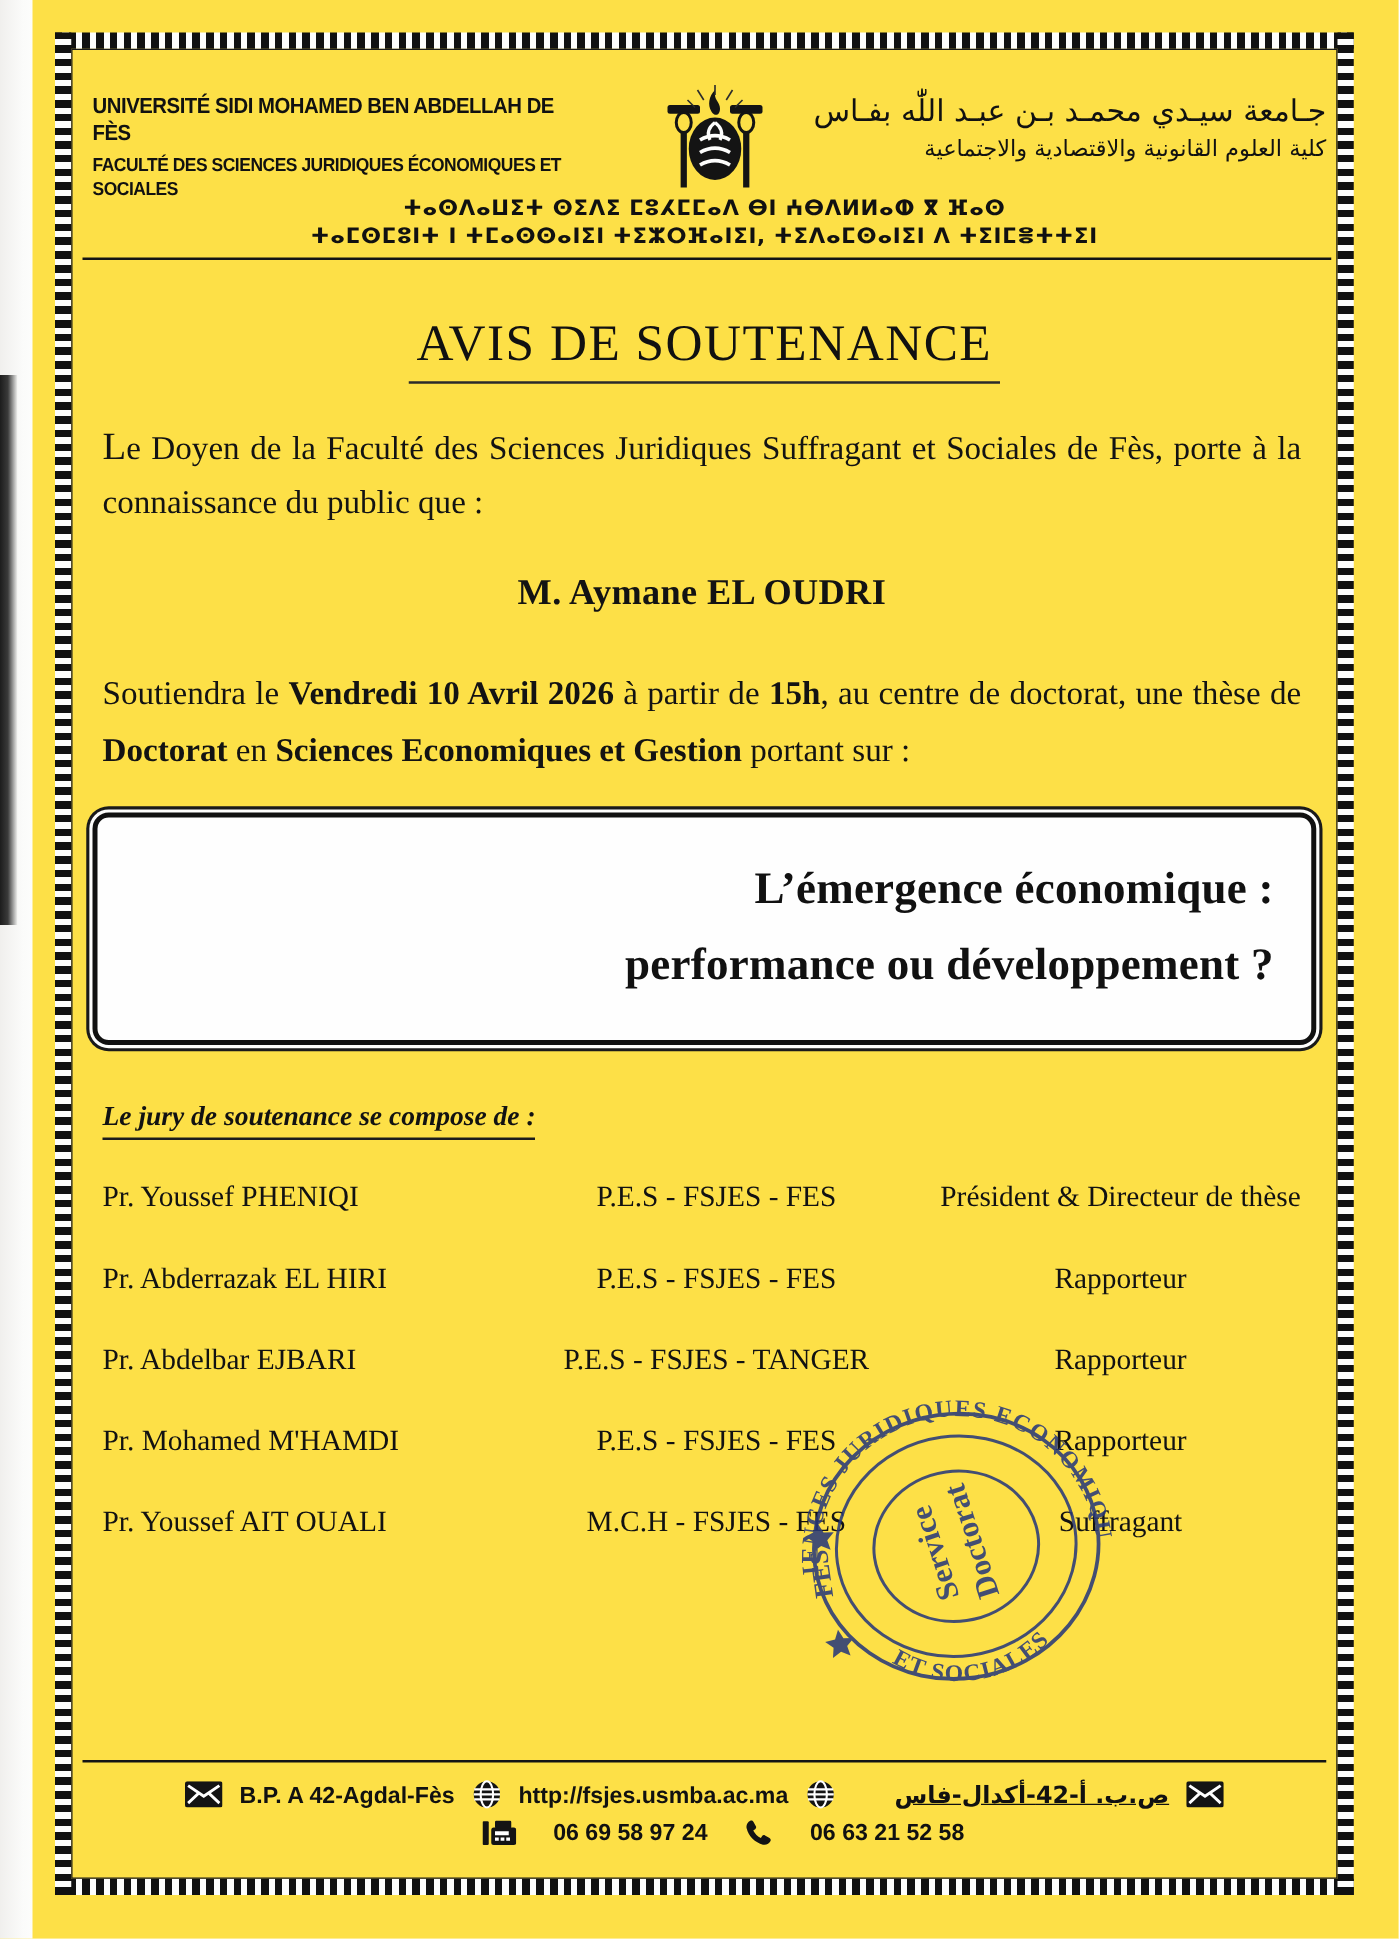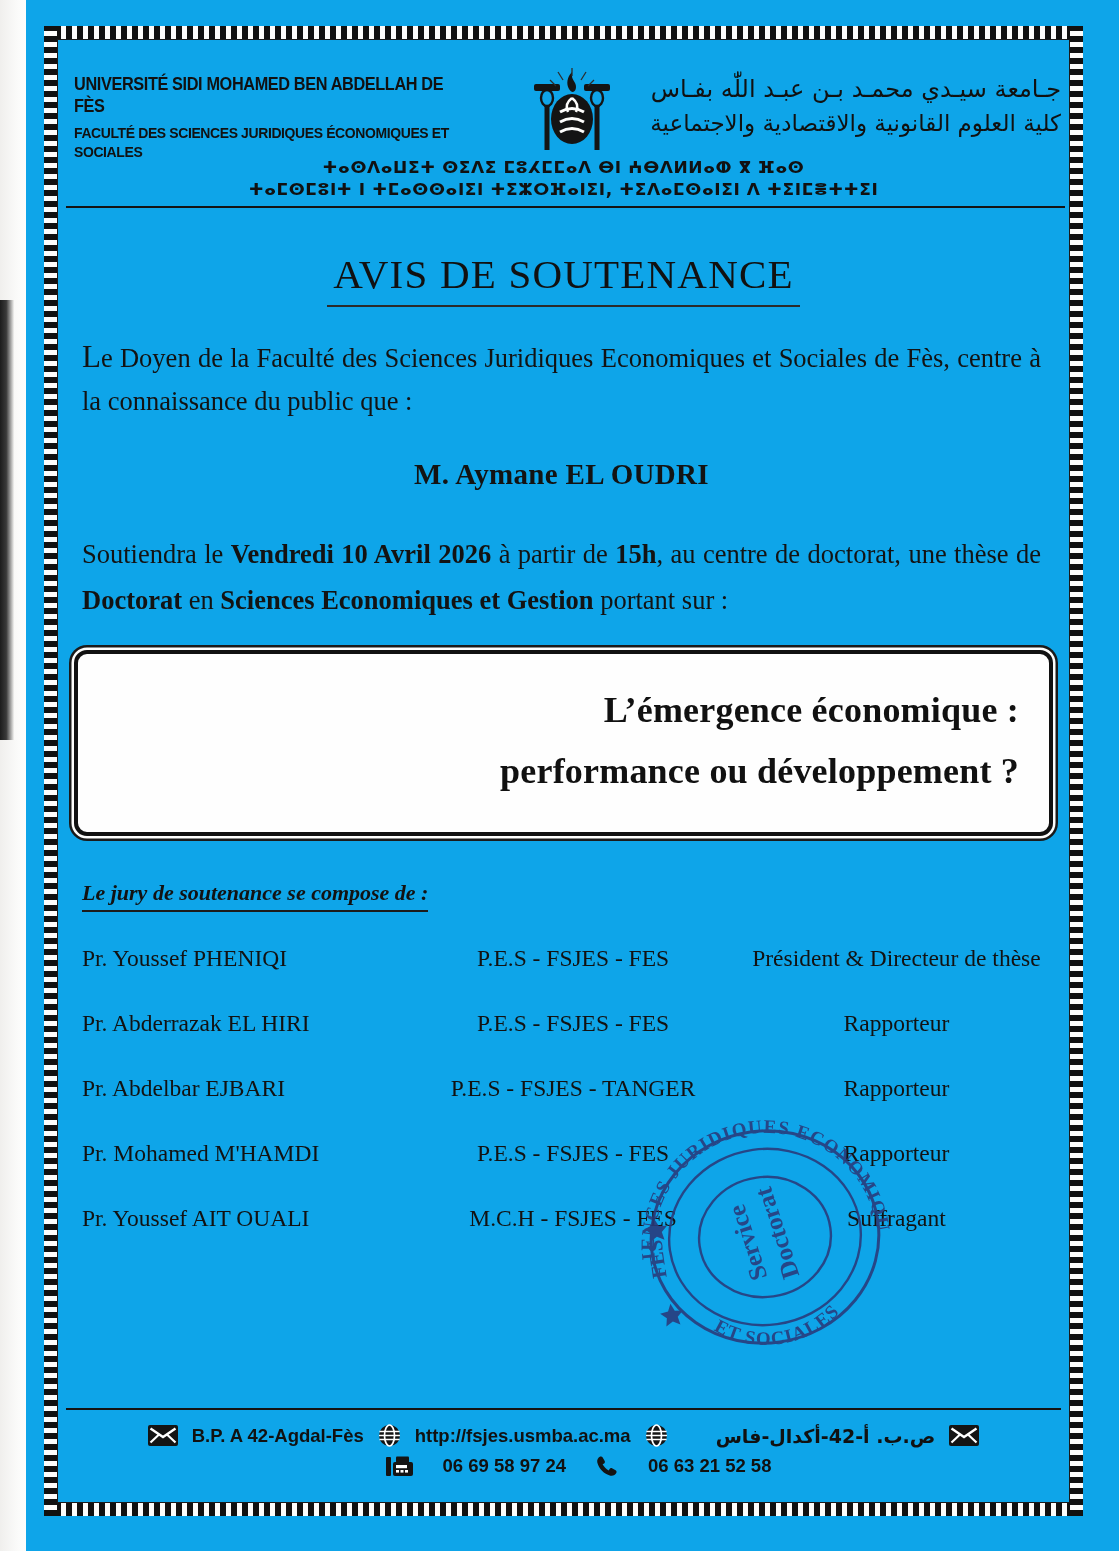--- a/index.html
+++ b/index.html
@@ -14,21 +14,21 @@
     position: relative;
     overflow: hidden;
     font-family: "Liberation Serif", "DejaVu Serif", serif;
     color: #0d0d0d;
   }
 
   
   #page {
     position: absolute;
     inset: 0;
-    background: #0ea5e9;
+    background: #fde047;
   }
   .scan-edge-left {
     position: absolute;
     left: 0; top: 300px;
     width: 14px; height: 440px;
     background: linear-gradient(to right, #0a0a0a 0%, #2a2a2a 45%, #f3f3f1 100%);
     opacity: .92;
   }
   .scan-edge-left2 {
     position: absolute;
@@ -120,21 +120,21 @@
     position: absolute;
     right: 6px;
     top: 28px;
     width: 430px;
     text-align: right;
     direction: rtl;
     font-family: "DejaVu Sans", "Liberation Sans", sans-serif;
     color: #111;
   }
   .hdr-ar1 { font-size: 24px; line-height: 1.45; font-weight: 500; }
-  .hdr-ar2 { font-size: 23px; line-height: 1.45; font-weight: 500; }
+  .hdr-ar2 { font-size: 18px; line-height: 1.45; font-weight: 500; }
   .hdr-tif {
     position: absolute;
     left: 0; right: 0;
     top: 112px;
     text-align: center;
     font-family: "DejaVu Sans", sans-serif;
     font-weight: 700;
     font-size: 17px;
     line-height: 1.32;
     letter-spacing: 0.6px;
@@ -271,20 +271,21 @@
     gap: 30px;
     padding-left: 30px;
   }
   .footer-item { display: flex; align-items: center; gap: 9px; }
   .footer-item.spacer-l { margin-left: 34px; }
   .f-ar {
     direction: rtl;
     font-family: "DejaVu Sans", sans-serif;
     font-size: 19px;
     font-weight: 700;
+    text-decoration: underline;
   }
   .ico { display: inline-block; line-height: 0; }
 </style>
 </head>
 <body>
 
 <div id="page">
 
   <div class="scan-edge-left2"></div>
   <div class="scan-edge-left"></div>
@@ -343,21 +344,21 @@
       </div>
 
       <div class="hdr-rule"></div>
     </div>
 
     <div class="avis-wrap">
       <div class="avis-title">AVIS DE SOUTENANCE</div>
     </div>
 
     <div class="para">
-      <span class="lead-cap">L</span><span>e Doyen de la Faculté des Sciences Juridiques Economiques et Sociales de Fès, centre à la connaissance du public que :</span>
+      <span class="lead-cap">L</span><span>e Doyen de la Faculté des Sciences Juridiques Suffragant et Sociales de Fès, porte à la connaissance du public que :</span>
     </div>
 
     <div class="para center-name">M. Aymane EL OUDRI</div>
 
     <div class="para detail">
       <span>Soutiendra le </span><b>Vendredi 10 Avril 2026</b><span> à partir de </span><b>15h</b><span>, au centre de doctorat, une thèse de </span><b>Doctorat</b><span> en </span><b>Sciences Economiques et Gestion</b><span> portant sur :</span>
     </div>
 
     <div class="thesis-box">
       <div class="thesis-line">L’émergence économique :</div>

